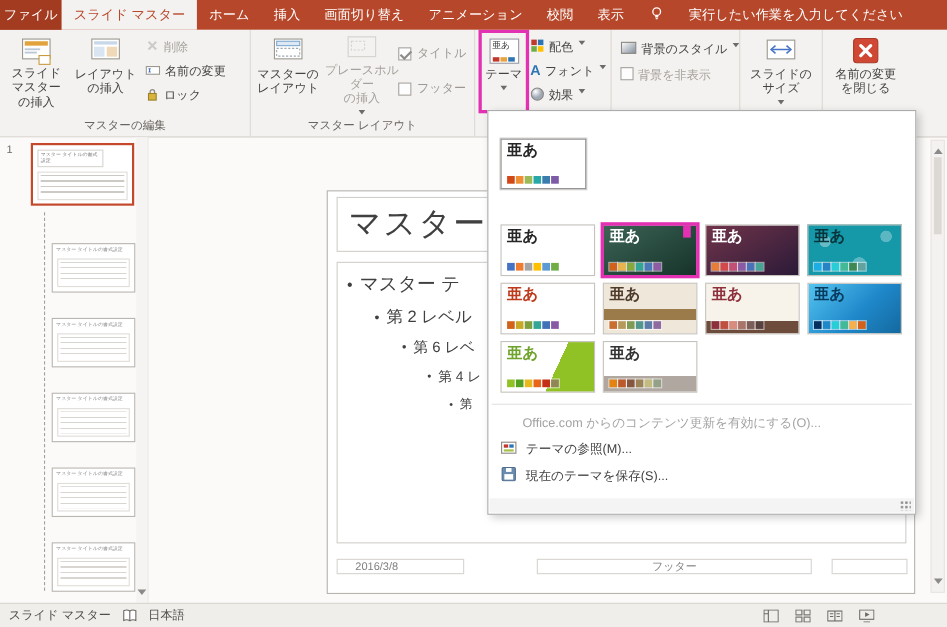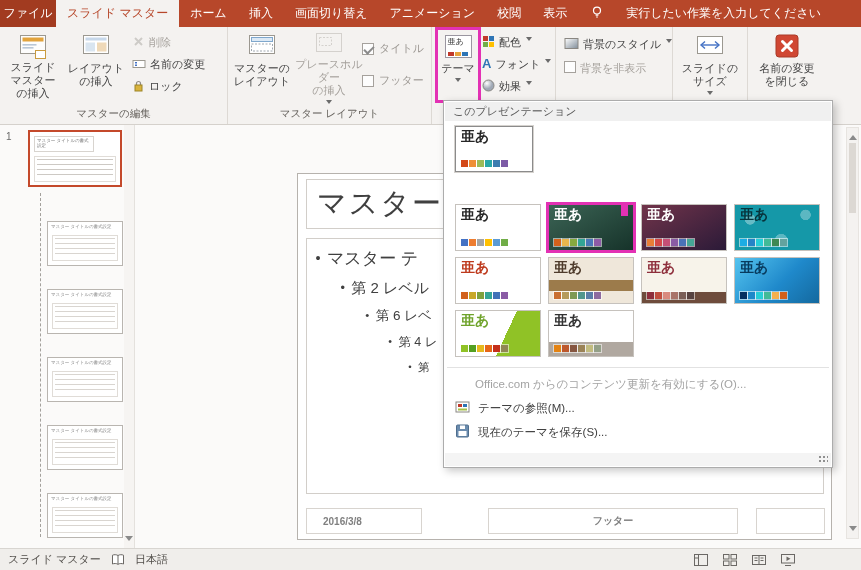--- a/index.html
+++ b/index.html
@@ -79,22 +79,22 @@
   .title-ph{position:absolute;left:8px;top:5px;width:518px;height:50px;border:1px solid #D2CEC9;
         display:flex;align-items:center;padding-left:10px;font-size:29px;color:#404040;letter-spacing:2px;}
   .body-ph{position:absolute;left:8px;top:64px;width:518px;height:256px;border:1px solid #D2CEC9;padding:8px 6px;}
   .bullet{display:flex;gap:6px;color:#404040;margin-bottom:9px;align-items:baseline;}
   .bdot{transform:scale(.85);}
   .b1{font-size:17px;margin-left:2px;}
   .b2{font-size:15px;margin-left:27px;}
   .b3{font-size:13.5px;margin-left:52px;}
   .b4{font-size:12.5px;margin-left:75px;}
   .b5{font-size:11.5px;margin-left:95px;}
-  .ph-small{position:absolute;top:334px;height:26px;border:1px solid #D8D4CF;font-size:10px;color:#808080;
-        display:flex;align-items:center;font-weight:bold;}
+  .ph-small{position:absolute;top:334px;height:14px;border:1px solid #D8D4CF;font-size:10px;color:#808080;
+        display:flex;align-items:center;}
   .date-ph{left:8px;width:116px;padding-left:16px;}
   .footer-ph{left:190px;width:250px;justify-content:center;}
   .num-ph{left:458px;width:69px;}
 
   
   .vscroll{position:absolute;right:2px;top:127px;width:13px;height:412px;background:#F4F2F0;
         border:1px solid #E7E4E0;z-index:3;}
   .vscroll .arr{position:absolute;left:2px;width:0;height:0;border:4px solid transparent;}
   .vscroll .up{top:3px;border-bottom:5px solid #8A8A8A;}
   .vscroll .dn{bottom:3px;border-top:5px solid #8A8A8A;}
@@ -427,21 +427,20 @@
     <div class="ph-small num-ph"></div>
   </div>
 
   <div class="vscroll">
     <span class="arr up"></span>
     <span class="vthumb"></span>
     <span class="arr dn"></span>
   </div>
 
   <div class="dd">
-    <div class="dd-h h-this">このプレゼンテーション</div>
     <div class="current-slot">
         <div class="theme-thumb" style="background: rgb(255, 255, 255);">
           <span class="tglyph" style="color: rgb(38, 38, 38);">亜あ</span>
           <div class="swrow">
             <span class="sw" style="background: rgb(211, 72, 23);"></span>
             <span class="sw" style="background: rgb(238, 143, 54);"></span>
             <span class="sw" style="background: rgb(156, 187, 88);"></span>
             <span class="sw" style="background: rgb(40, 168, 168);"></span>
             <span class="sw" style="background: rgb(60, 125, 176);"></span>
             <span class="sw" style="background: rgb(125, 91, 166);"></span>

